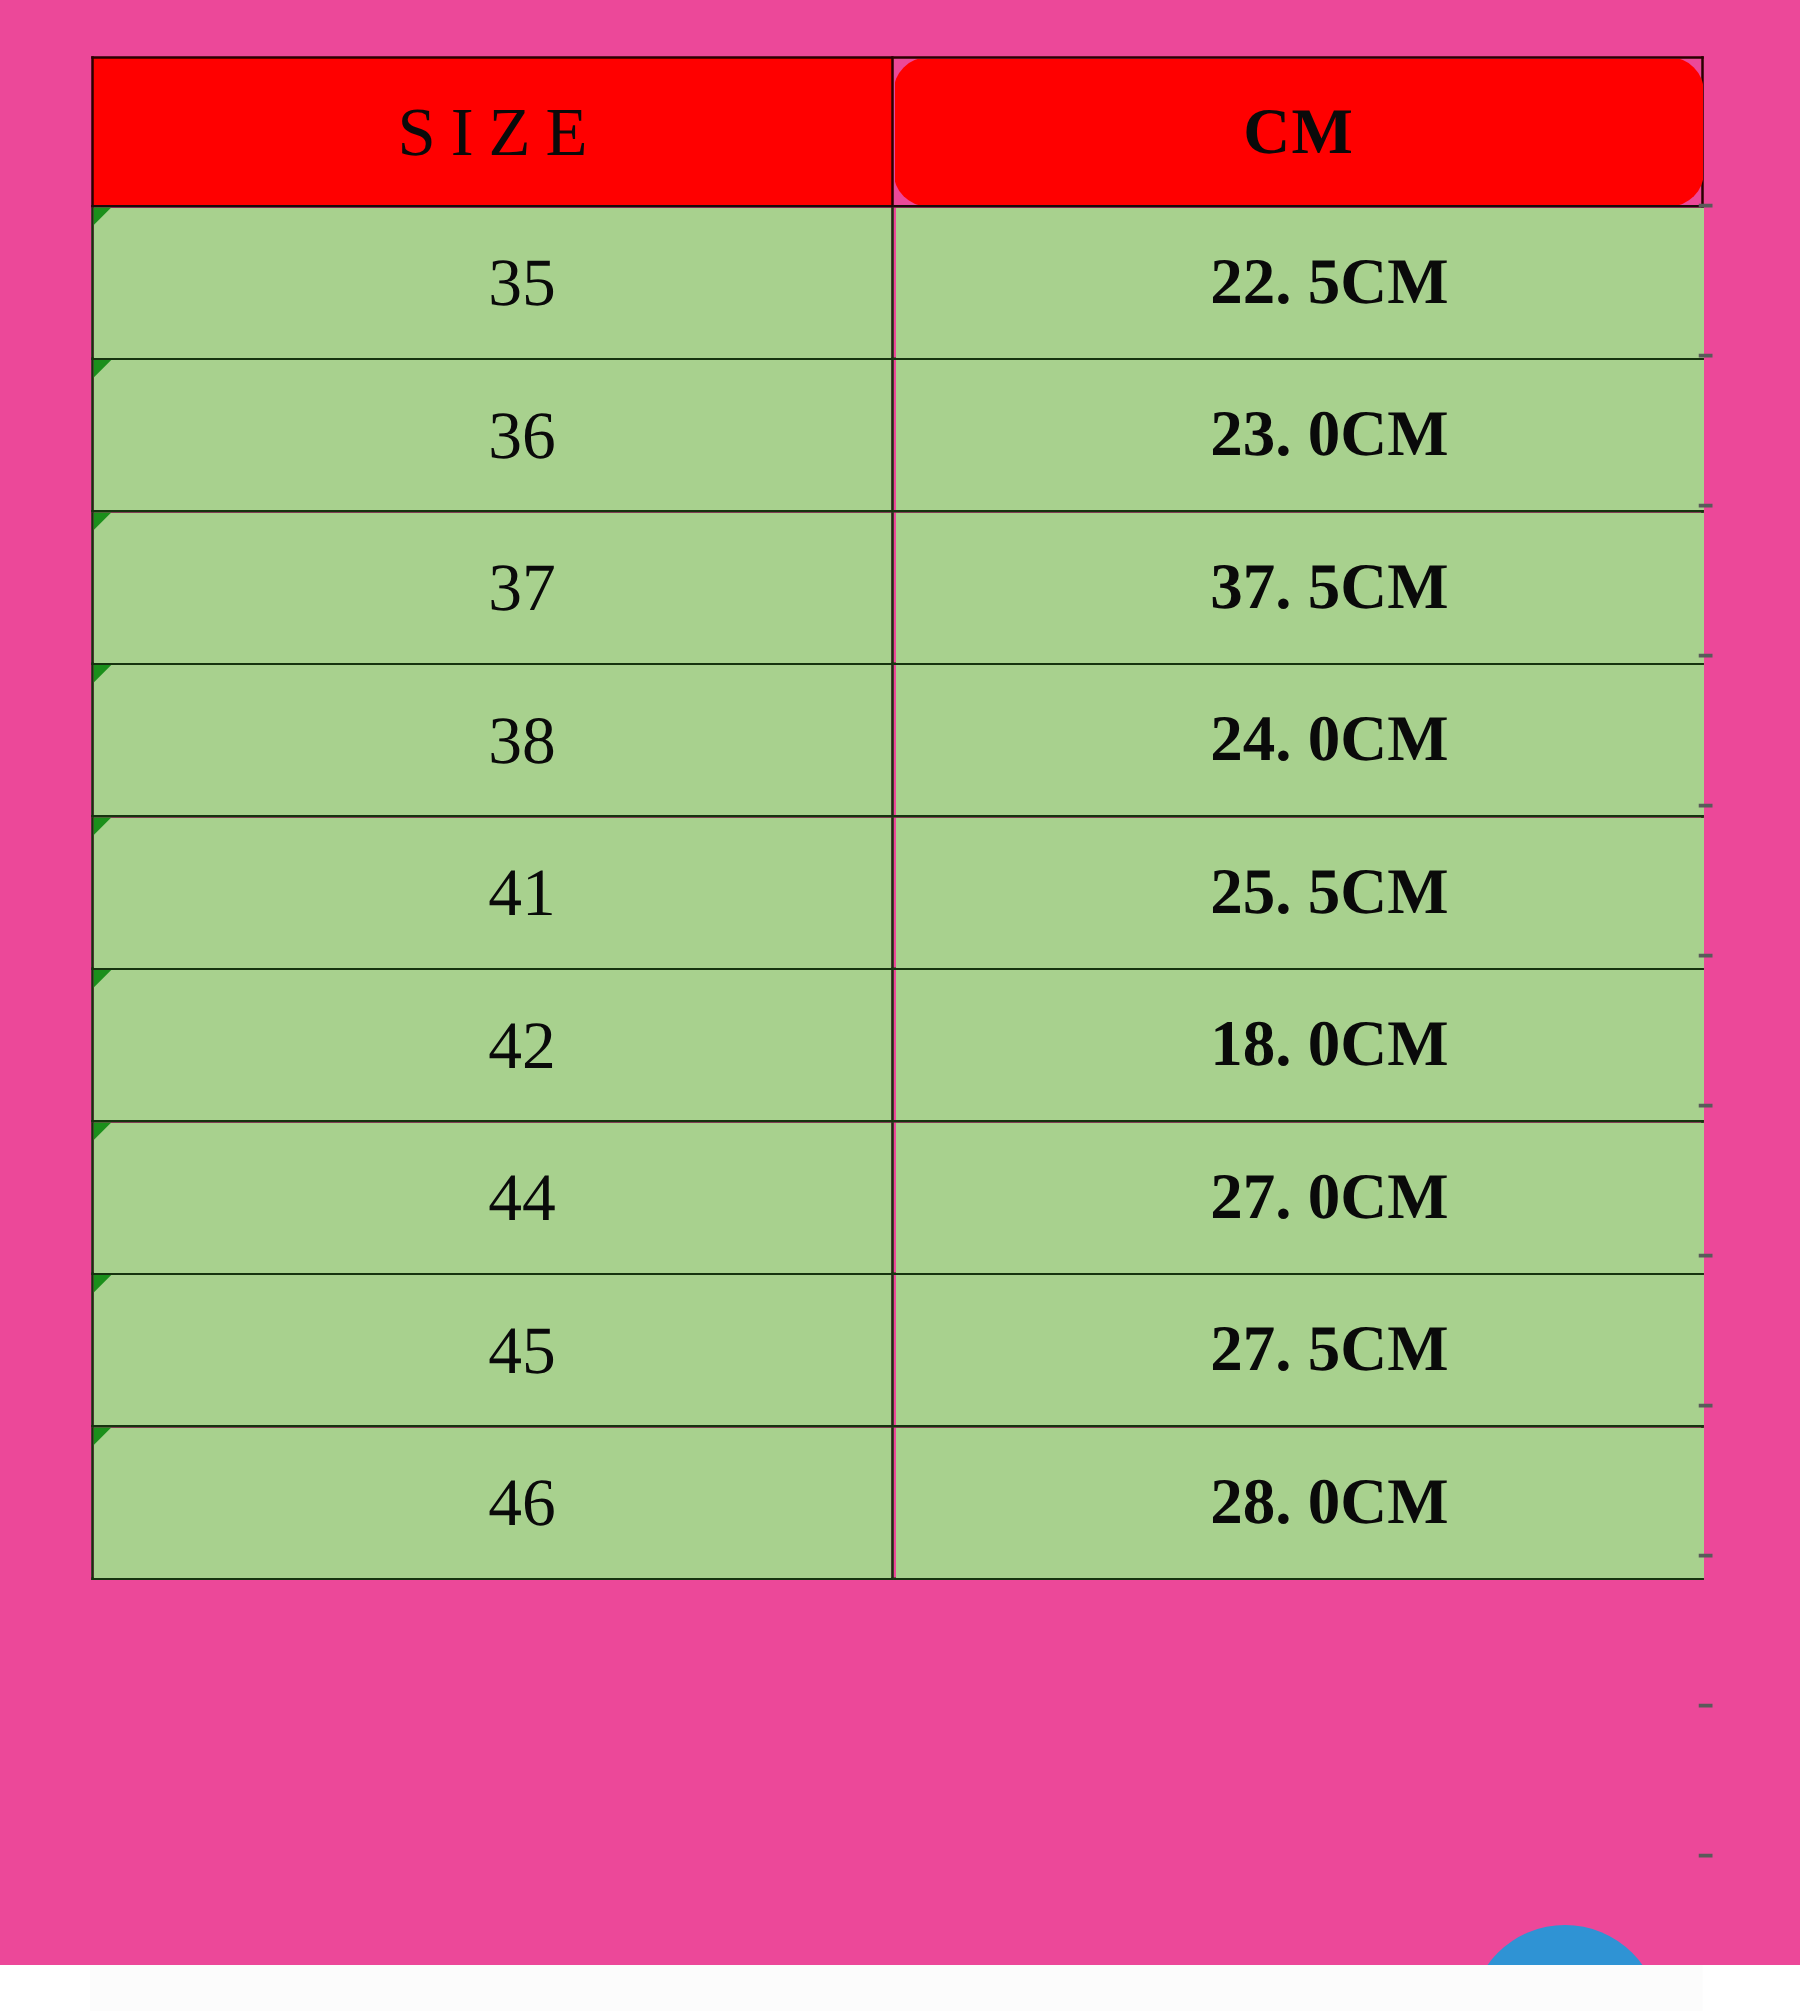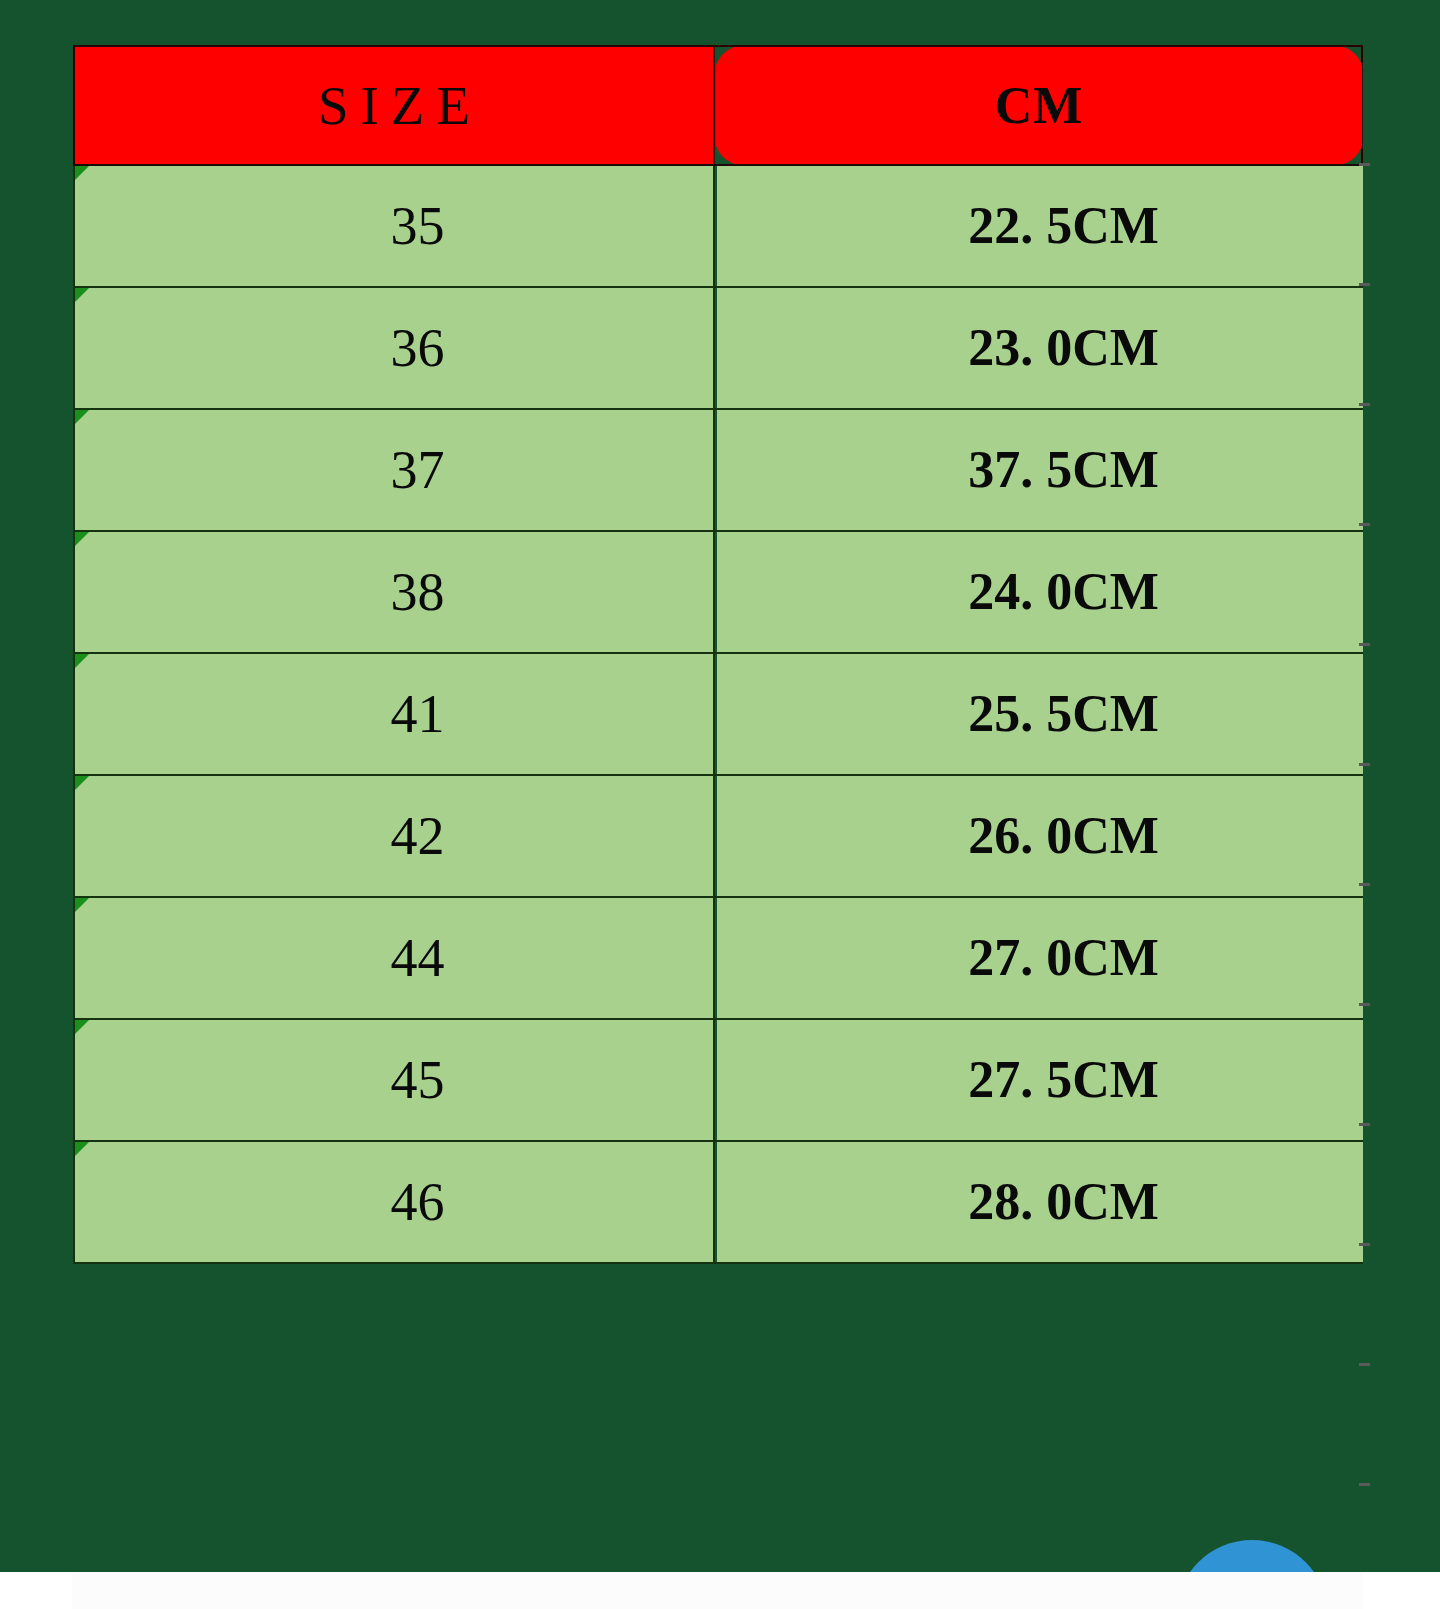--- a/index.html
+++ b/index.html
@@ -13,21 +13,21 @@
     position: relative;
     overflow: hidden;
     font-family: "Liberation Serif", "DejaVu Serif", serif;
     -webkit-font-smoothing: antialiased;
   }
 
   
   #page {
     position: absolute;
     inset: 0;
-    background: #14532d;
+    background: #ec4899;
   }
 
   
   #chart-viewport {
     position: absolute;
     left: 0;
     top: 0;
     width: 1440px;
     height: 1572px;
     overflow: hidden;
@@ -186,21 +186,21 @@
           <tr>
             <td class="cell-size">38<span class="corner-tri"></span></td>
             <td class="cell-cm">24. 0CM</td>
           </tr>
           <tr>
             <td class="cell-size">41<span class="corner-tri"></span></td>
             <td class="cell-cm">25. 5CM</td>
           </tr>
           <tr>
             <td class="cell-size">42<span class="corner-tri"></span></td>
-            <td class="cell-cm">26. 0CM</td>
+            <td class="cell-cm">18. 0CM</td>
           </tr>
           <tr>
             <td class="cell-size">44<span class="corner-tri"></span></td>
             <td class="cell-cm">27. 0CM</td>
           </tr>
           <tr>
             <td class="cell-size">45<span class="corner-tri"></span></td>
             <td class="cell-cm">27. 5CM</td>
           </tr>
           <tr>

